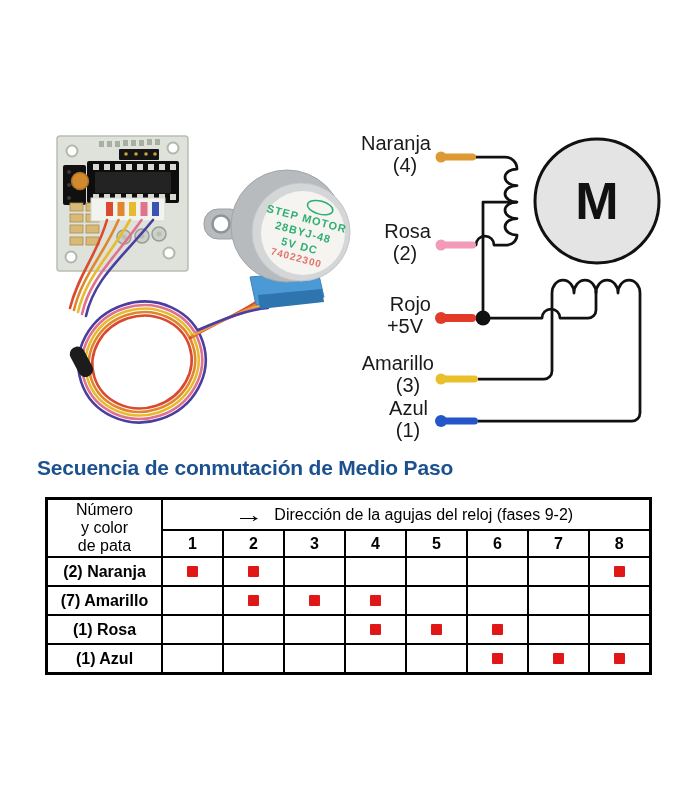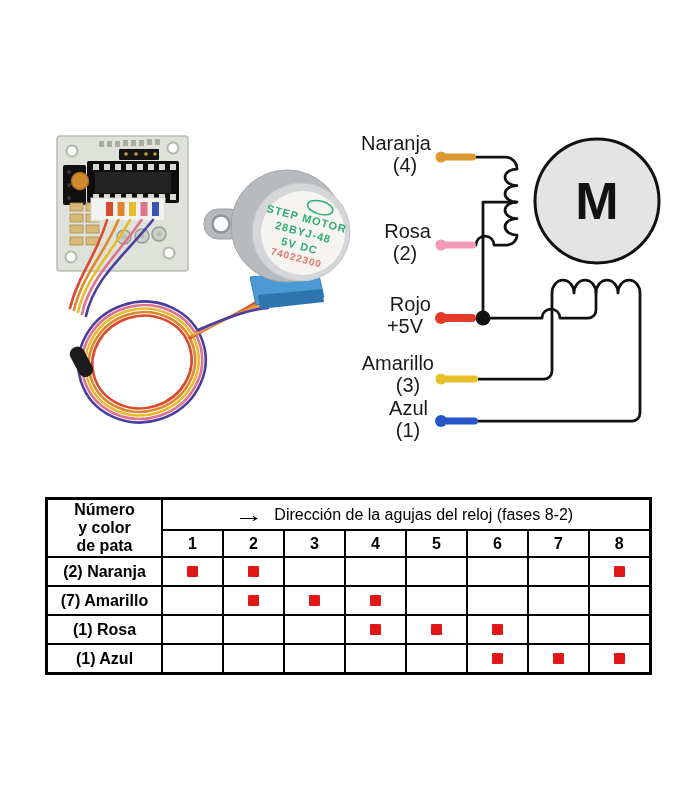--- a/index.html
+++ b/index.html
@@ -7,21 +7,21 @@
           font-family:"Liberation Sans",sans-serif;}
   .abs{position:absolute;}
   
   #title{left:37px;top:456px;font-size:21px;font-weight:bold;color:var(--title-color,#1c518f);
          letter-spacing:-0.2px;white-space:nowrap;}
   
   #seq-table-wrap{left:45px;top:497px;}
   table.seq{border-collapse:collapse;table-layout:fixed;border:3px solid #000;}
   table.seq td{border:2px solid #000;padding:0;text-align:center;vertical-align:middle;
                font-size:16px;color:#000;background:#fff;}
-  td.corner{width:113px;font-size:14.5px;font-weight:bold;line-height:1.12;white-space:pre-line;}
+  td.corner{width:113px;font-size:14.5px;font-weight:normal;line-height:1.12;white-space:pre-line;}
   td.dir{height:29px;}
   .dir-inner{display:flex;align-items:center;justify-content:center;gap:14px;font-size:16px;}
   .dir-arrow{font-size:22px;font-weight:bold;display:inline-block;transform:scaleX(1.35);line-height:1;}
   td.stepnum{height:25px;font-weight:bold;font-size:16px;}
   td.rowlabel{font-weight:bold;font-size:15px;text-align:left;padding-left:9px;height:27px;}
   .mark{width:11px;height:11px;background:var(--mark-color,#e11717);margin:0 auto;border-radius:1px;}
   col.stepcol{width:61px;}
 </style>
 </head>
 <body>
@@ -203,20 +203,21 @@
       <text x="405" y="260" text-anchor="middle">(2)</text>
       <text x="431" y="311" text-anchor="end">Rojo</text>
       <text x="405" y="333" text-anchor="middle">+5V</text>
       <text x="434" y="370" text-anchor="end">Amarillo</text>
       <text x="408" y="392" text-anchor="middle">(3)</text>
       <text x="428" y="415" text-anchor="end">Azul</text>
       <text x="408" y="437" text-anchor="middle">(1)</text>
     </g>
   </svg>
 
+  <div class="abs" id="title">Secuencia de conmutación de Medio Paso</div>
 
   <div class="abs" id="seq-table-wrap">
     <table class="seq">
       <colgroup>
         <col style="width:113px;">
         <col class="stepcol">
           <col class="stepcol">
           <col class="stepcol">
           <col class="stepcol">
         <col class="stepcol">
@@ -225,21 +226,21 @@
           <col class="stepcol">
       </colgroup>
       <tbody id="seq-body">
         <tr>
           <td class="corner" rowspan="2">Número
 y color
 de pata</td>
           <td class="dir" colspan="8">
             <div class="dir-inner">
               <span class="dir-arrow">→</span>
-              <span>Dirección de la agujas del reloj (fases 8-2)</span>
+              <span>Dirección de la agujas del reloj (fases 9-2)</span>
             </div>
           </td>
         </tr>
         <tr id="steps-row">
             <td class="stepnum">1</td>
             <td class="stepnum">2</td>
             <td class="stepnum">3</td>
             <td class="stepnum">4</td>
             <td class="stepnum">5</td>
             <td class="stepnum">6</td>

